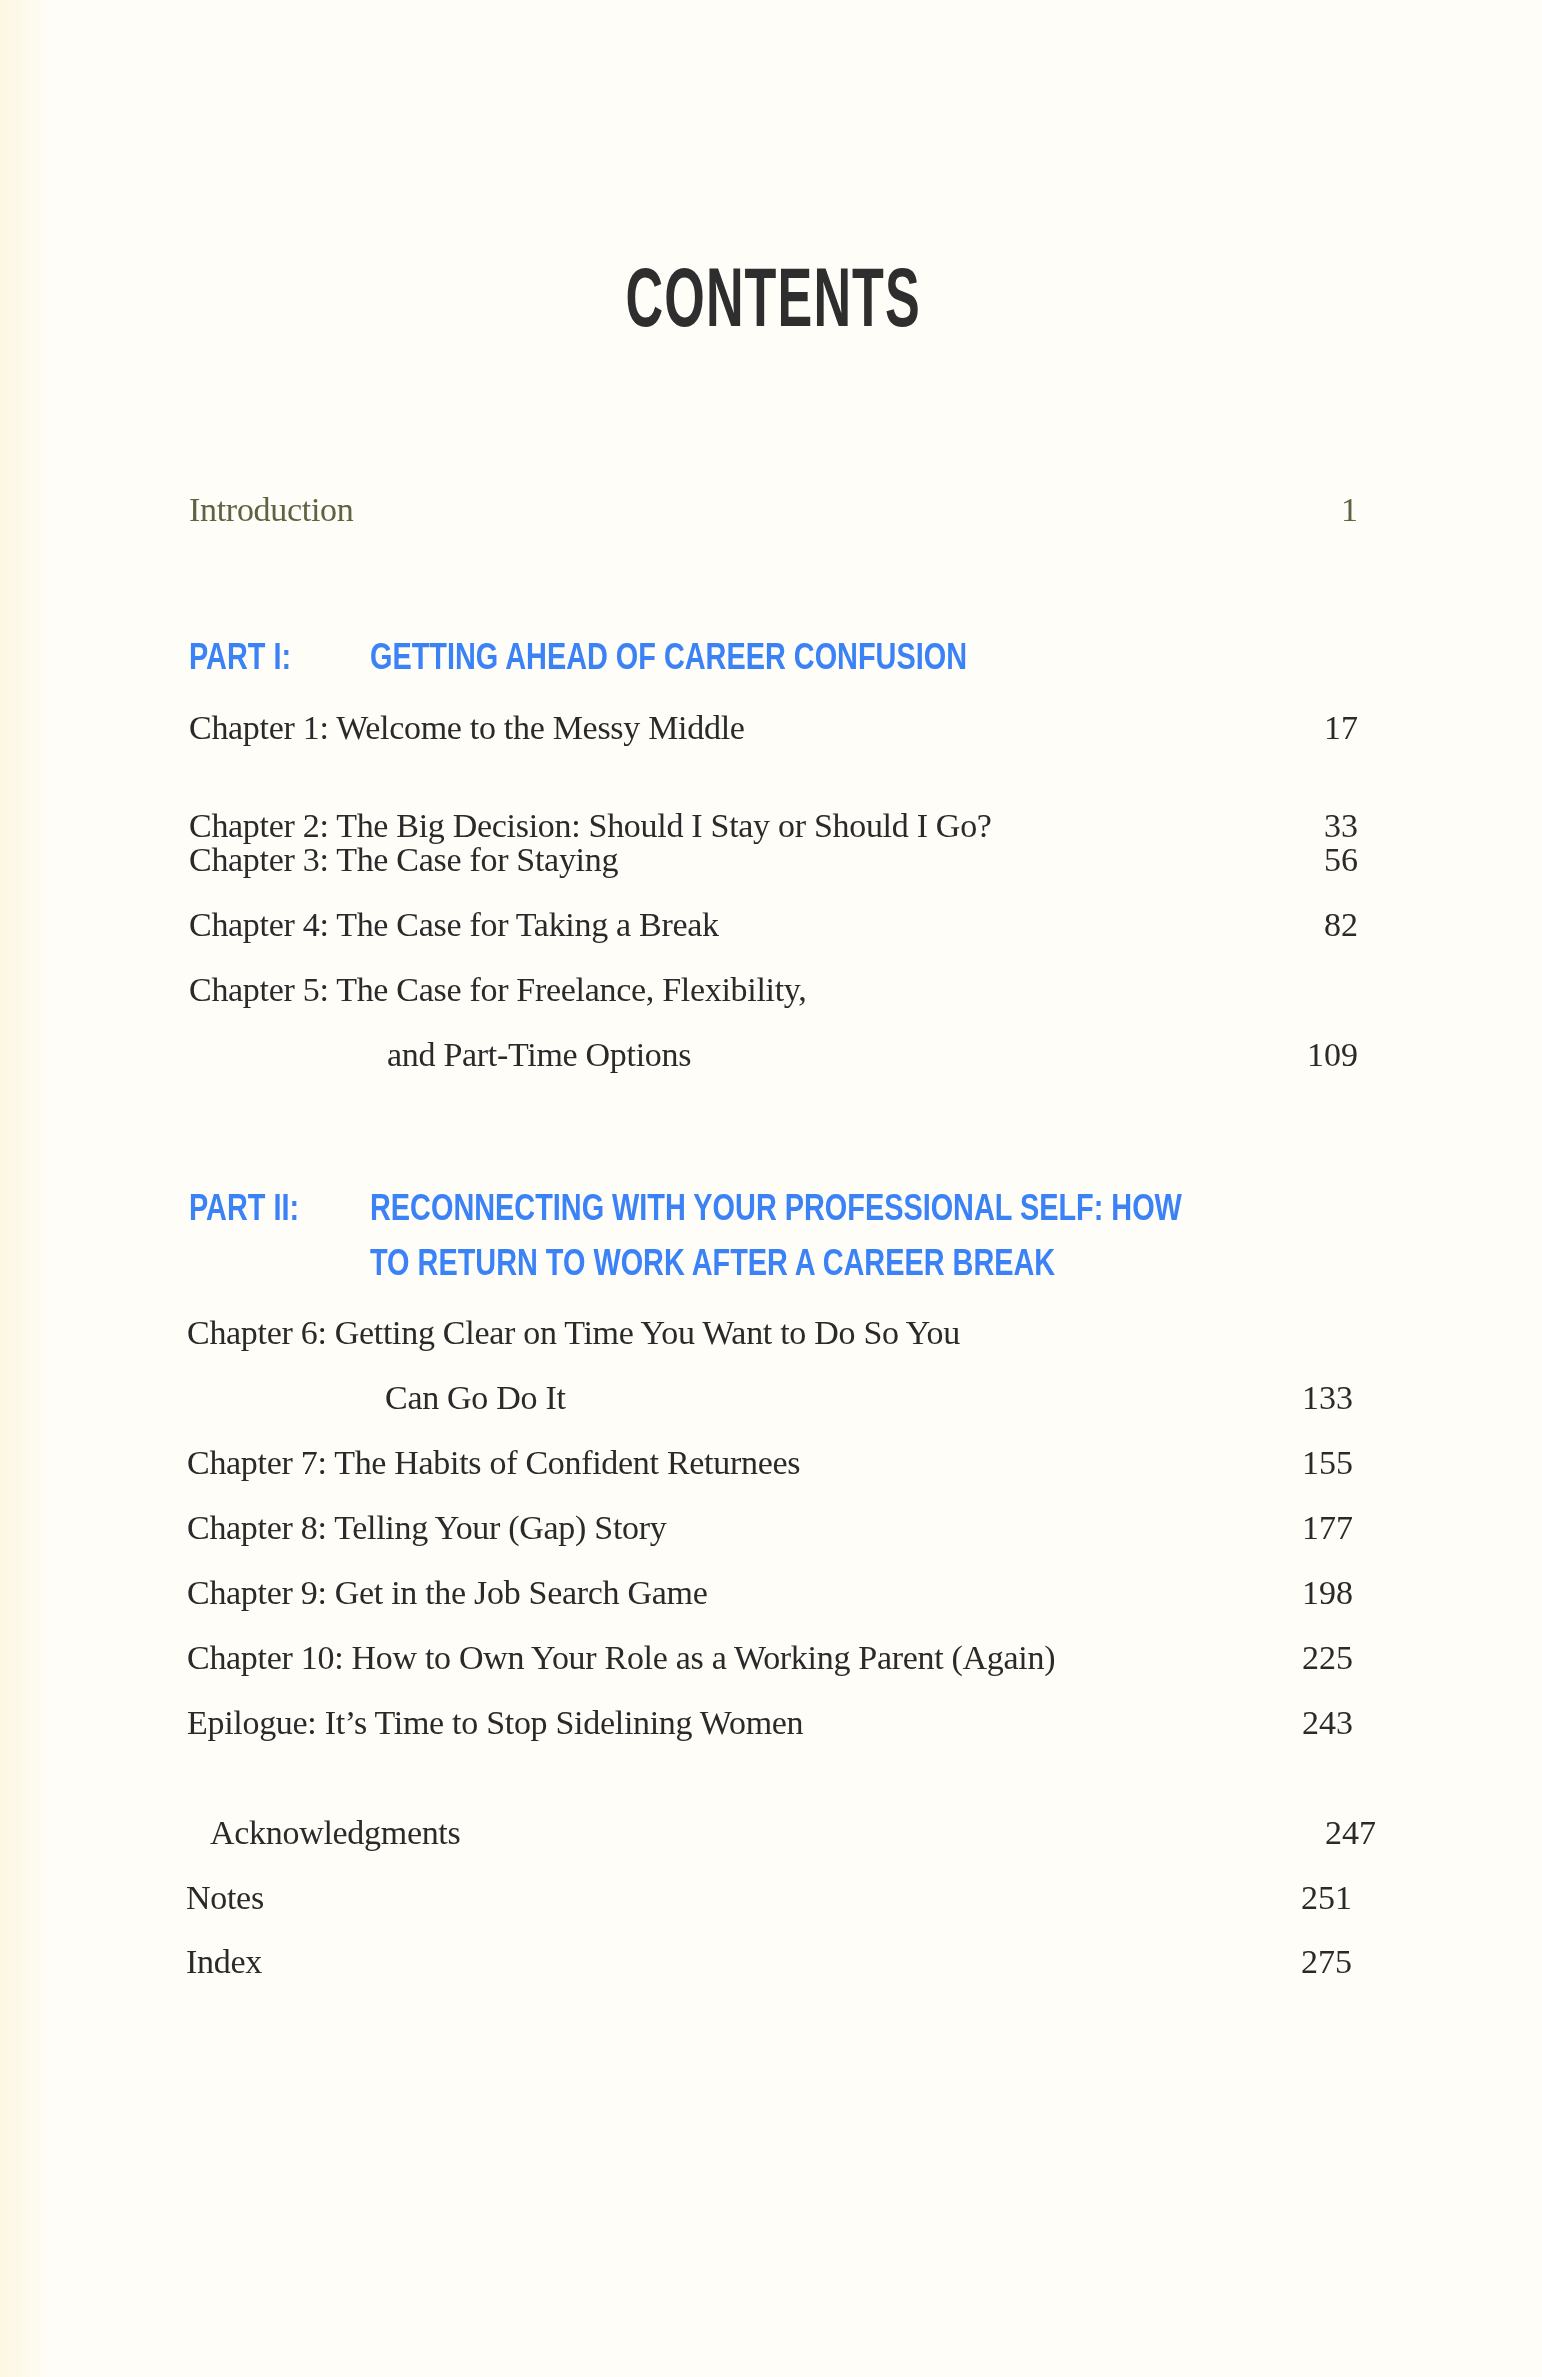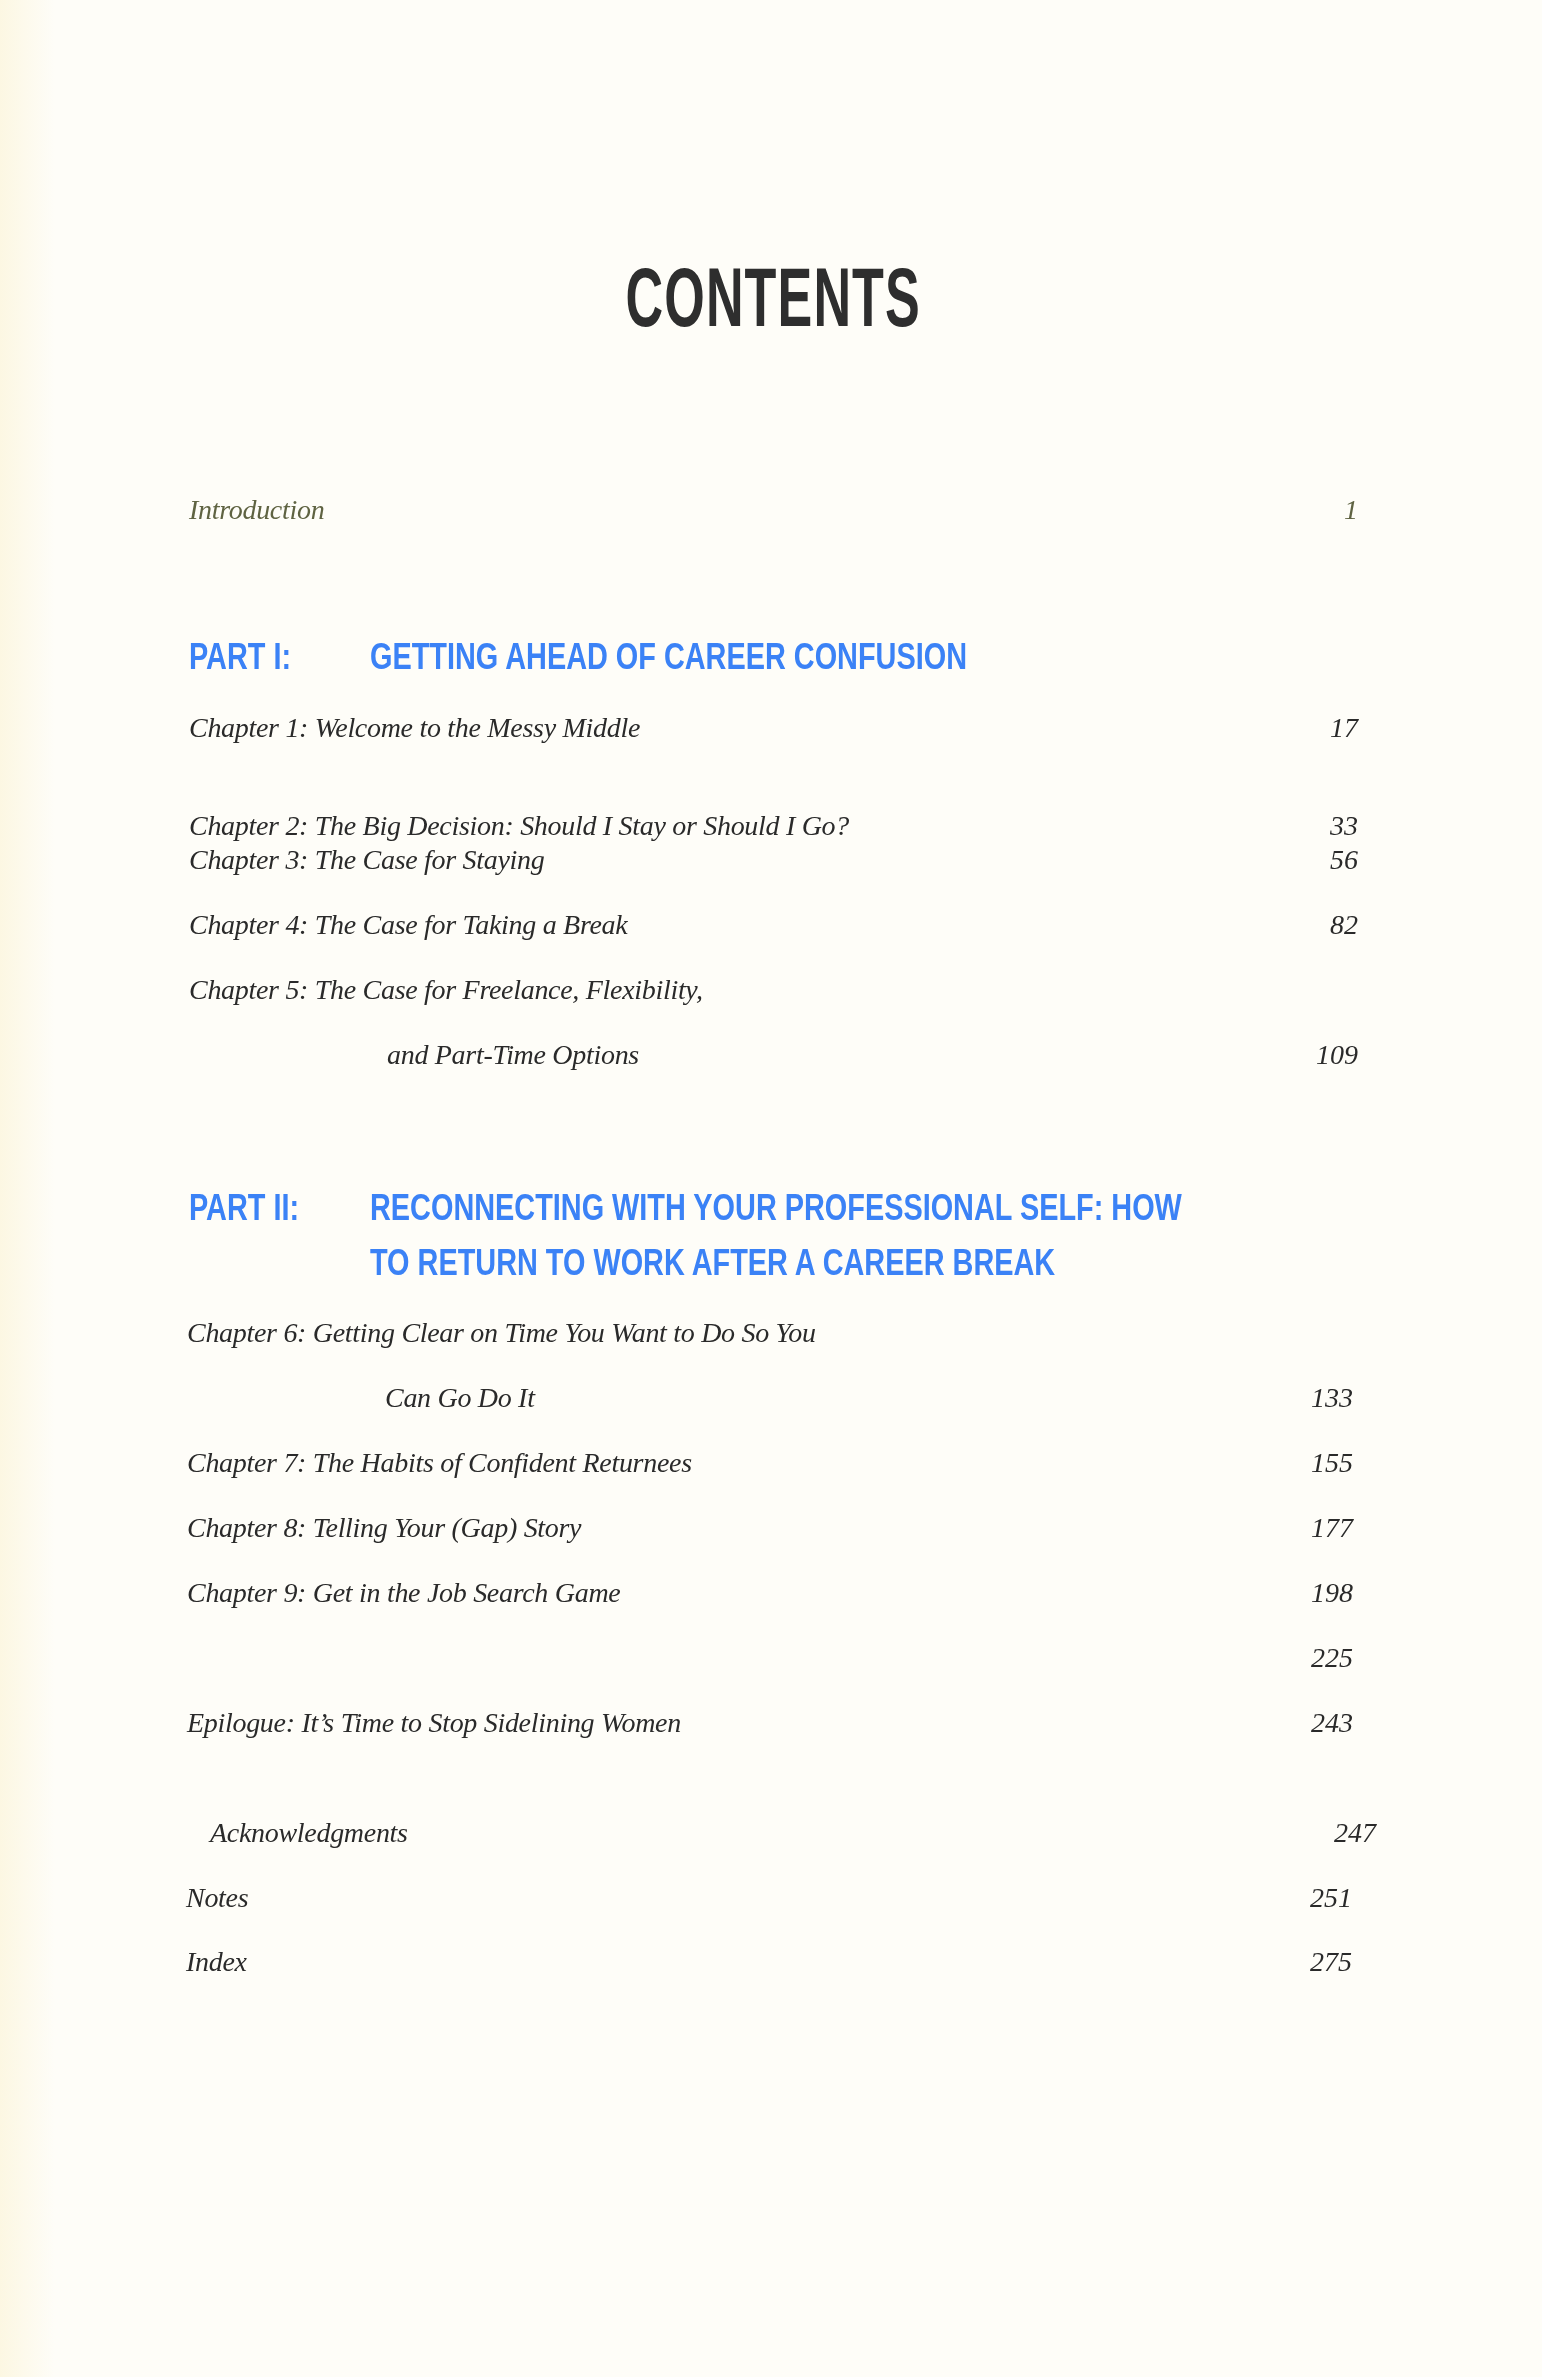--- a/index.html
+++ b/index.html
@@ -35,24 +35,23 @@
     color: #2e2e2e;
     transform: scaleX(0.62);
     transform-origin: 776px 0;
     letter-spacing: 1.8px;
   }
   .row {
     position: absolute;
     left: 189px;
     width: 1169px;
     height: 46px;
-    font-size: 28px;
+    font-size: 34px;
     line-height: 46px;
     white-space: nowrap;
-    font-style: italic;
   }
   .row .label {
     position: absolute;
     left: 0;
     top: 0;
     letter-spacing: -0.3px;
   }
   .row .label.indent {
     left: 181px;
     margin-left: 17px;
@@ -161,20 +160,21 @@
 </div>
 <div class="row" style="left:187px; width:1166px; top:1505px;">
   <span class="label">Chapter 8: Telling Your (Gap) Story</span>
   <span class="page">177</span>
 </div>
 <div class="row" style="left:187px; width:1166px; top:1570px;">
   <span class="label">Chapter 9: Get in the Job Search Game</span>
   <span class="page">198</span>
 </div>
 <div class="row" style="left:187px; width:1166px; top:1635px;">
+  <span class="label">Chapter 10: How to Own Your Role as a Working Parent (Again)</span>
   <span class="page">225</span>
 </div>
 <div class="row" style="left:187px; width:1166px; top:1700px;">
   <span class="label">Epilogue: It’s Time to Stop Sidelining Women</span>
   <span class="page">243</span>
 </div>
 
 <div class="row" style="left:202px; width:1166px; top:1810px;margin-left:8px;">
   <span class="label">Acknowledgments</span>
   <span class="page">247</span>

